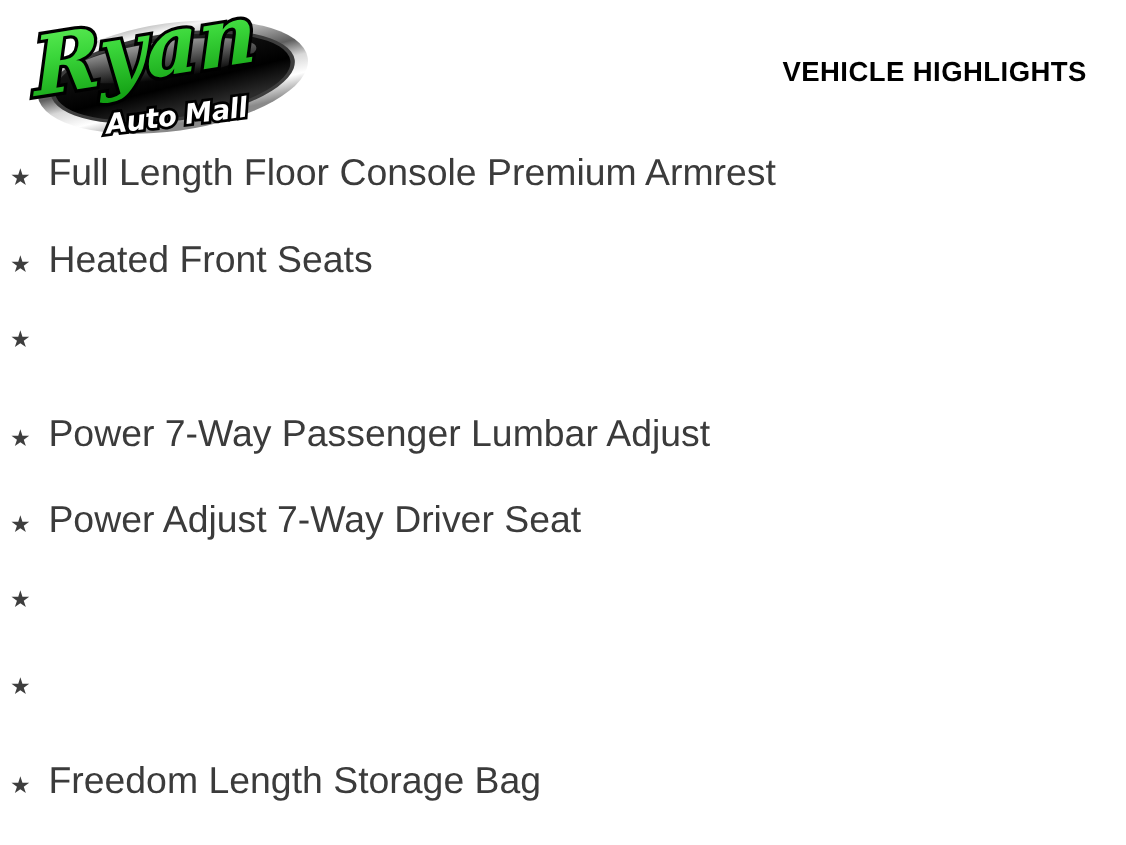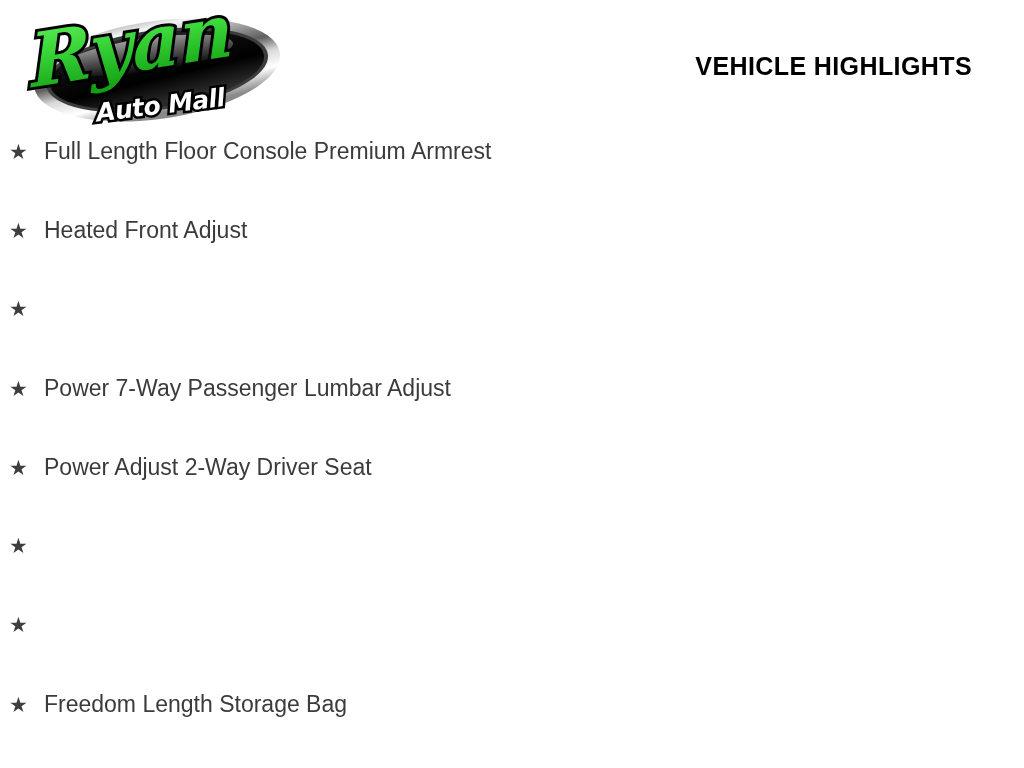--- a/index.html
+++ b/index.html
@@ -47,21 +47,21 @@
     width: 1px;
     height: 1px;
     overflow: hidden;
     clip: rect(0 0 0 0);
     white-space: nowrap;
   }
 
   
   .page-title {
     position: absolute;
-    right: 52px;
+    right: 36px;
     top: 52px;
     margin: 0;
     font-family: "Liberation Sans", sans-serif;
     font-size: 25px;
     font-weight: bold;
     letter-spacing: 0.4px;
     color: #000000;
     white-space: nowrap;
   }
 
@@ -86,21 +86,21 @@
     flex: 0 0 auto;
     width: 35px;
     font-size: 21px;
     line-height: 1;
     color: #3e3e3e;
     text-align: left;
   }
   .highlight-label {
     flex: 1 1 auto;
     font-family: "Liberation Sans", sans-serif;
-    font-size: 23px;
+    font-size: 34px;
     line-height: 1;
     color: #3b3b3b;
     white-space: nowrap;
   }
 </style>
 </head>
 <body>
 
 <div class="page">
 
@@ -156,32 +156,32 @@
     <h1 class="page-title">VEHICLE HIGHLIGHTS</h1>
   </div>
 
   <ul class="highlights">
     <li class="highlight-item">
       <span class="bullet-star">★</span>
       <span class="highlight-label">Full Length Floor Console Premium Armrest</span>
     </li>
     <li class="highlight-item">
       <span class="bullet-star">★</span>
-      <span class="highlight-label">Heated Front Adjust</span>
+      <span class="highlight-label">Heated Front Seats</span>
     </li>
     <li class="highlight-item">
       <span class="bullet-star">★</span>
     </li>
     <li class="highlight-item">
       <span class="bullet-star">★</span>
       <span class="highlight-label">Power 7-Way Passenger Lumbar Adjust</span>
     </li>
     <li class="highlight-item">
       <span class="bullet-star">★</span>
-      <span class="highlight-label">Power Adjust 2-Way Driver Seat</span>
+      <span class="highlight-label">Power Adjust 7-Way Driver Seat</span>
     </li>
     <li class="highlight-item">
       <span class="bullet-star">★</span>
     </li>
     <li class="highlight-item">
       <span class="bullet-star">★</span>
     </li>
     <li class="highlight-item">
       <span class="bullet-star">★</span>
       <span class="highlight-label">Freedom Length Storage Bag</span>

